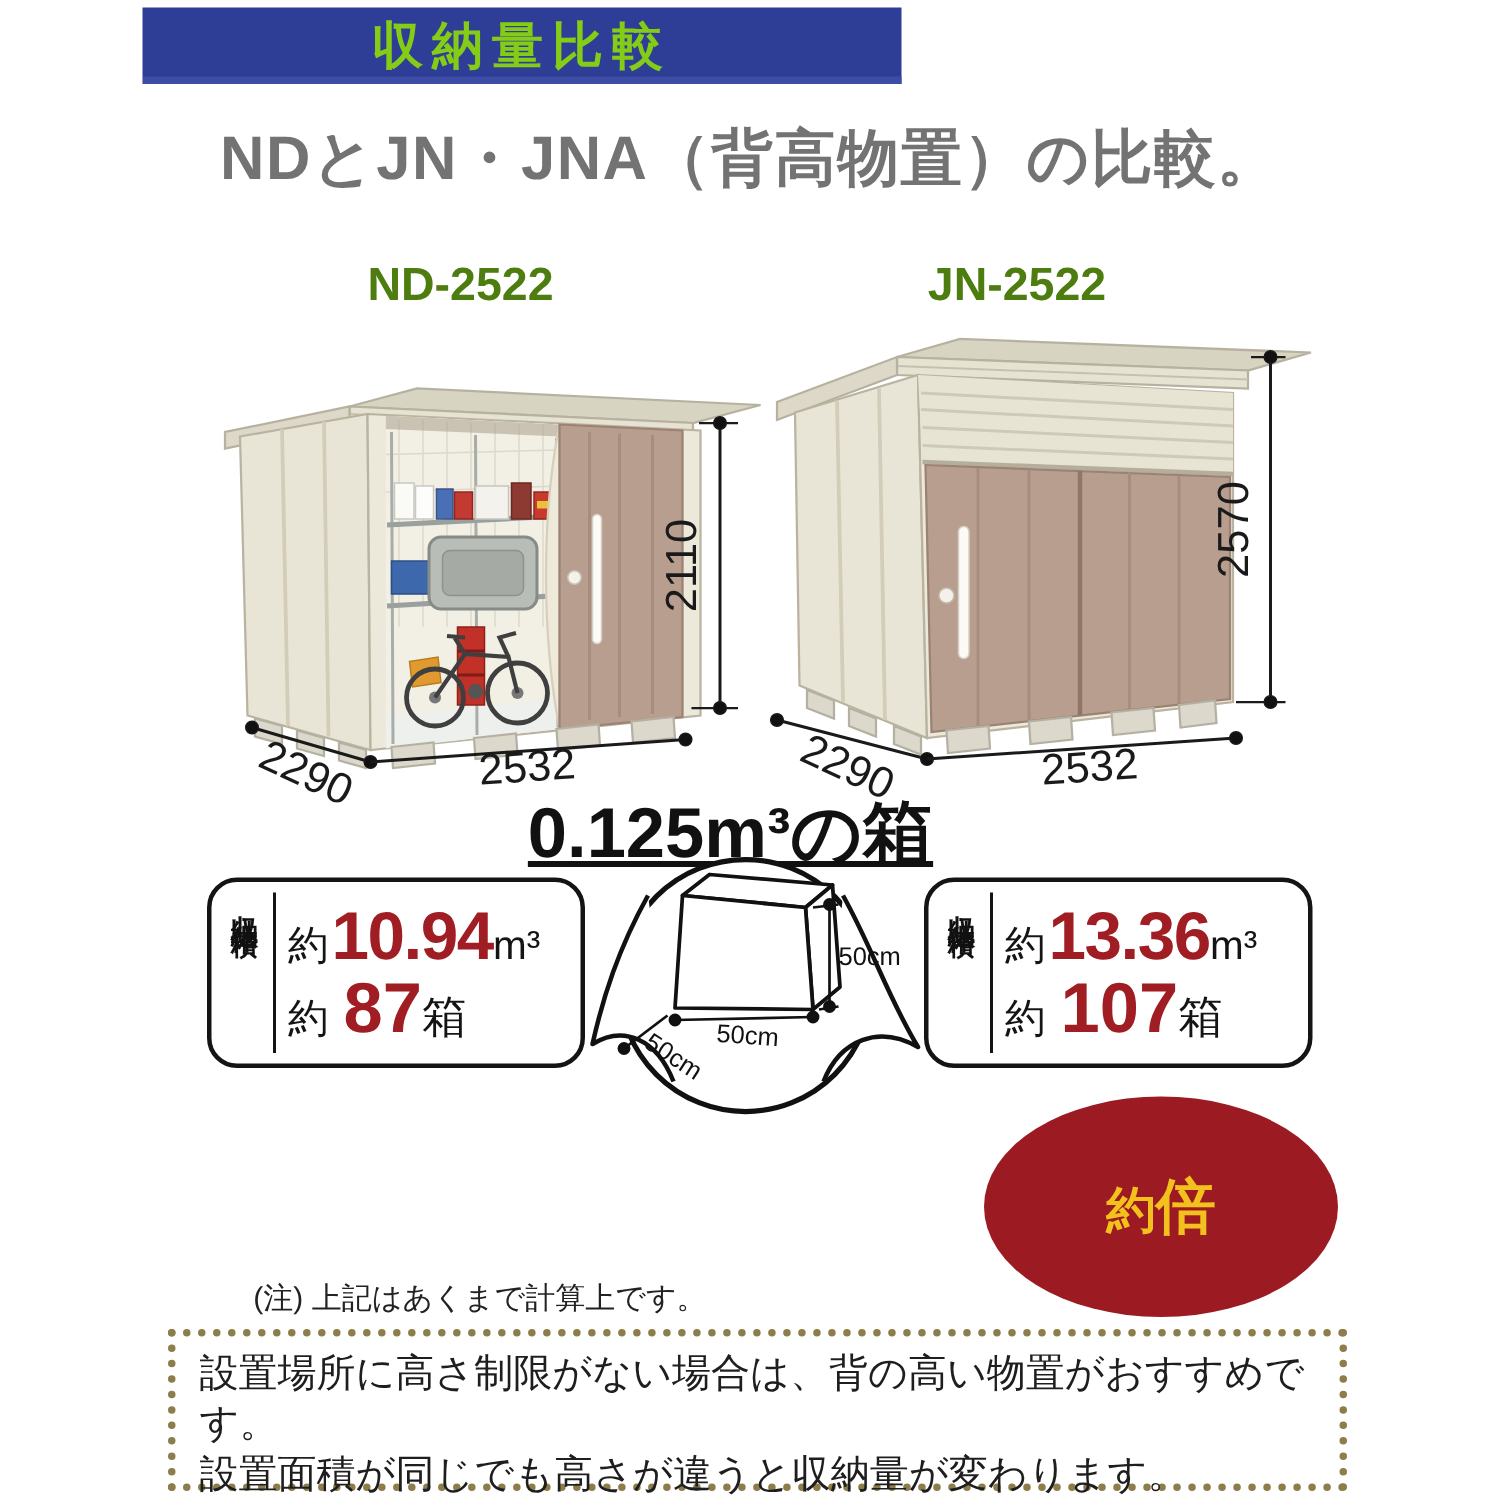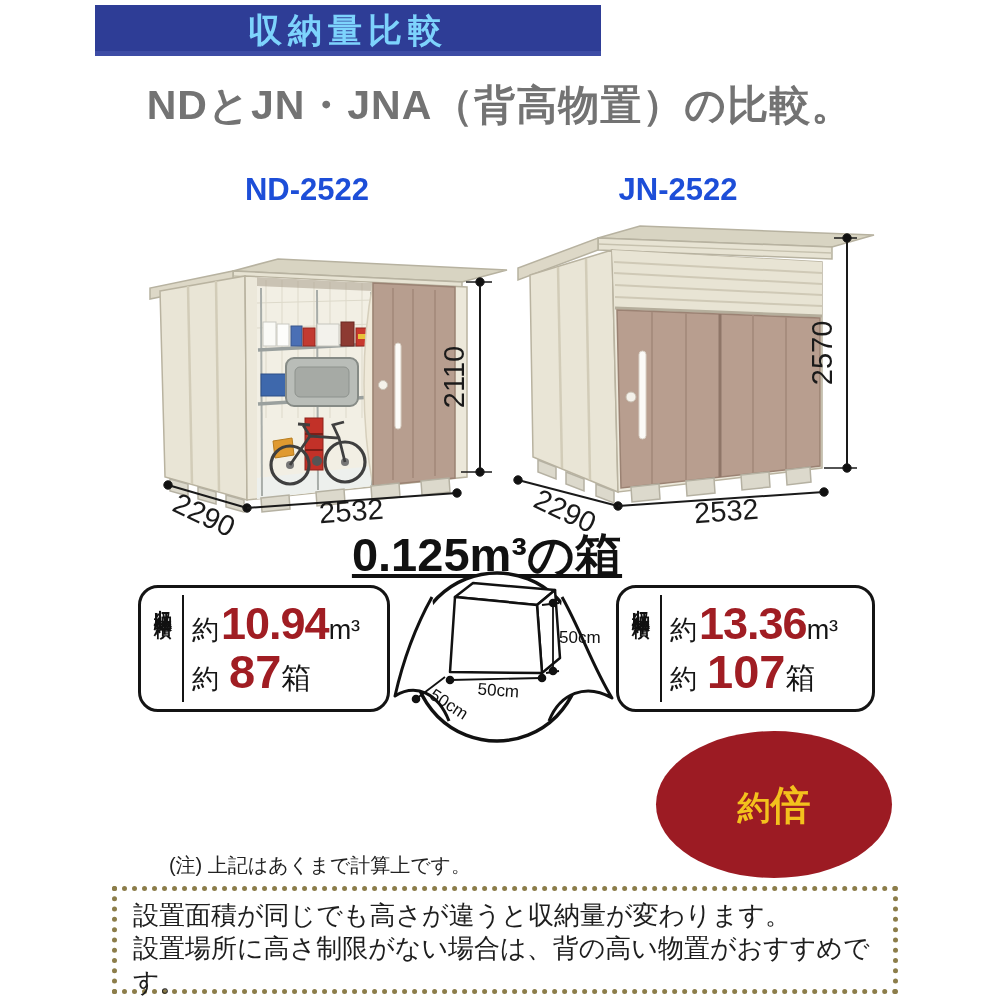--- a/index.html
+++ b/index.html
@@ -2,25 +2,25 @@
 <html><head>
 <meta charset="utf-8">
 <style>
   html,body{margin:0;padding:0;background:#fff;}
   .canvas{position:relative;width:1000px;height:1000px;background:#ffffff;overflow:hidden;
           font-family:"Liberation Sans","DejaVu Sans",sans-serif;color:#111;}
   .abs{position:absolute;}
   
   .banner{position:absolute;left:95px;top:5px;width:506px;height:51px;background:#2e3d96;
           display:flex;align-items:center;justify-content:center;box-shadow:inset 0 -5px 0 #3d4ca5;}
-  .banner span{color:#7dd3fc;font-size:34px;font-weight:700;letter-spacing:6px;}
+  .banner span{color:#84cc16;font-size:34px;font-weight:700;letter-spacing:6px;}
   .subtitle{position:absolute;left:0;top:78px;width:1000px;text-align:center;
             font-size:41px;font-weight:600;color:#737373;letter-spacing:1px;}
   .model-label{position:absolute;top:172px;width:150px;text-align:center;
-               font-size:31px;font-weight:600;color:#1d4ed8;}
+               font-size:31px;font-weight:600;color:#4d7c0f;}
   
   .ref-title{position:absolute;left:337px;top:524px;width:300px;text-align:center;
              font-size:47px;font-weight:600;color:#111;text-decoration:underline;}
   
   .vol-box{position:absolute;top:585px;height:127px;background:#fff;border:3.5px solid #141414;
            border-radius:20px;box-sizing:border-box;display:flex;align-items:stretch;
            padding:5px 8px 5px 10px;z-index:3;}
   .vol-side{writing-mode:vertical-rl;text-orientation:upright;font-size:18px;font-weight:700;
             letter-spacing:4px;display:flex;align-items:center;color:#111;padding:2px 0;}
   .vol-div{border-left:2.5px solid #141414;margin:2px 8px 2px 7px;}
@@ -291,18 +291,18 @@
   <div class="calc-note">(注) 上記はあくまで計算上です。</div>
 
   <div class="badge">
     <div class="badge-l1">
       <span class="b-approx">約</span>
       <span class="b-times">倍</span>
     </div>
   </div>
 
   <div class="footer-box">
+    <div class="f-line">設置場所に高さ制限がない場合は、背の高い物置がおすすめです。</div>
     <div class="f-line">設置面積が同じでも高さが違うと収納量が変わります。</div>
-    <div class="f-line">設置場所に高さ制限がない場合は、背の高い物置がおすすめです。</div>
     <div class="f-line">土地を有効に活用できより経済的です。</div>
   </div>
 
 </div>
 
 </body></html>

